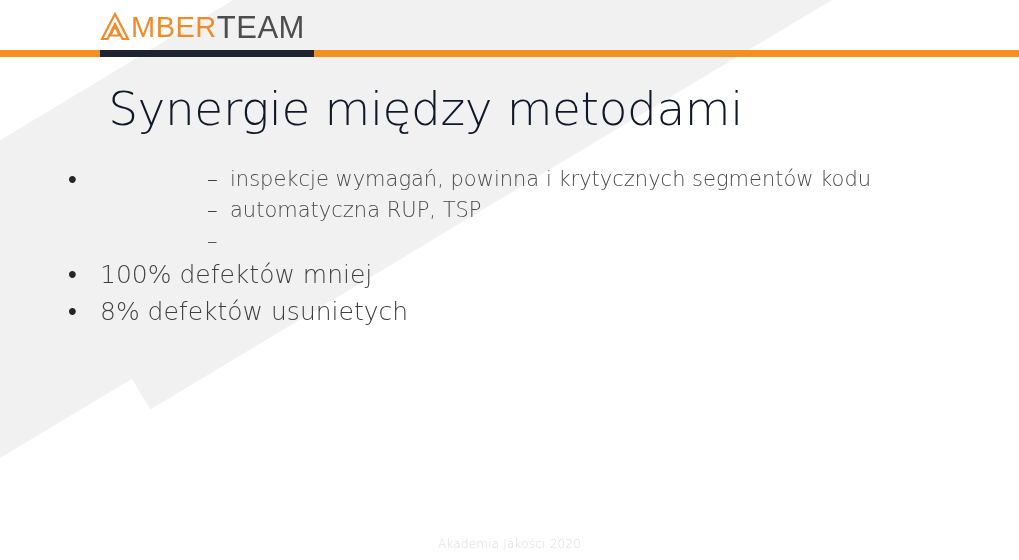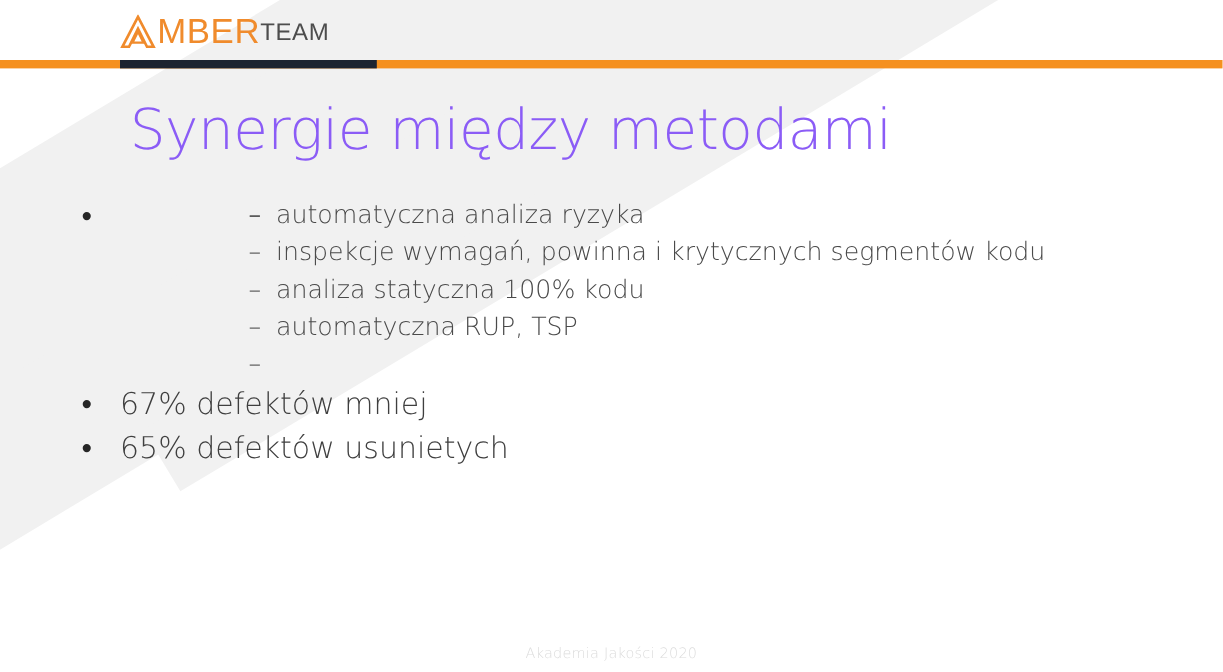--- a/index.html
+++ b/index.html
@@ -70,21 +70,21 @@
     font-size: 29px;
     font-weight: 400;
     letter-spacing: 0.5px;
     color: #f08b2c;
     line-height: 1;
     position: relative;
     top: 1px;
   }
   .logo-team {
     font-family: "Liberation Sans", "DejaVu Sans", sans-serif;
-    font-size: 20px;
+    font-size: 31px;
     font-weight: 400;
     letter-spacing: 0.5px;
     color: #4d4d4d;
     line-height: 1;
     position: relative;
     top: 1px;
   }
 
   
   .rule {
@@ -110,21 +110,21 @@
   .title {
     position: absolute;
     top: 84px;
     left: 0;
     width: 851px;
     text-align: center;
     font-family: "DejaVu Sans", "Liberation Sans", sans-serif;
     font-size: 47px;
     font-weight: 300;
     font-stretch: condensed;
-    color: #8b5cf6;
+    color: #0f172a;
     letter-spacing: -0.4px;
     line-height: 1.05;
     z-index: 2;
     white-space: nowrap;
   }
 
   
   .content {
     position: absolute;
     left: 0;
@@ -245,49 +245,47 @@
 
       <li class="l1">
         <span class="marker">•</span>
 
         <ul class="level2">
           <li class="l2">
             <span class="marker">–</span>
           </li>
           <li class="l2">
             <span class="marker">–</span>
-            <span>automatyczna analiza ryzyka</span>
           </li>
           <li class="l2">
             <span class="marker">–</span>
             <span>inspekcje wymagań, powinna i krytycznych segmentów kodu</span>
           </li>
           <li class="l2">
             <span class="marker">–</span>
-            <span>analiza statyczna 100% kodu</span>
           </li>
           <li class="l2">
             <span class="marker">–</span>
             <span>automatyczna RUP, TSP</span>
           </li>
           <li class="l2">
             <span class="marker">–</span>
           </li>
         </ul>
       </li>
 
       <li class="gap"></li>
 
       <li class="l1 tail">
         <span class="marker">•</span>
-        <span>67% defektów mniej</span>
+        <span>100% defektów mniej</span>
       </li>
       <li class="l1 tail">
         <span class="marker">•</span>
-        <span>65% defektów usunietych</span>
+        <span>8% defektów usunietych</span>
       </li>
 
     </ul>
   </div>
 
   <div class="footer">Akademia Jakości 2020</div>
 
 </div>
 
 </body></html>

